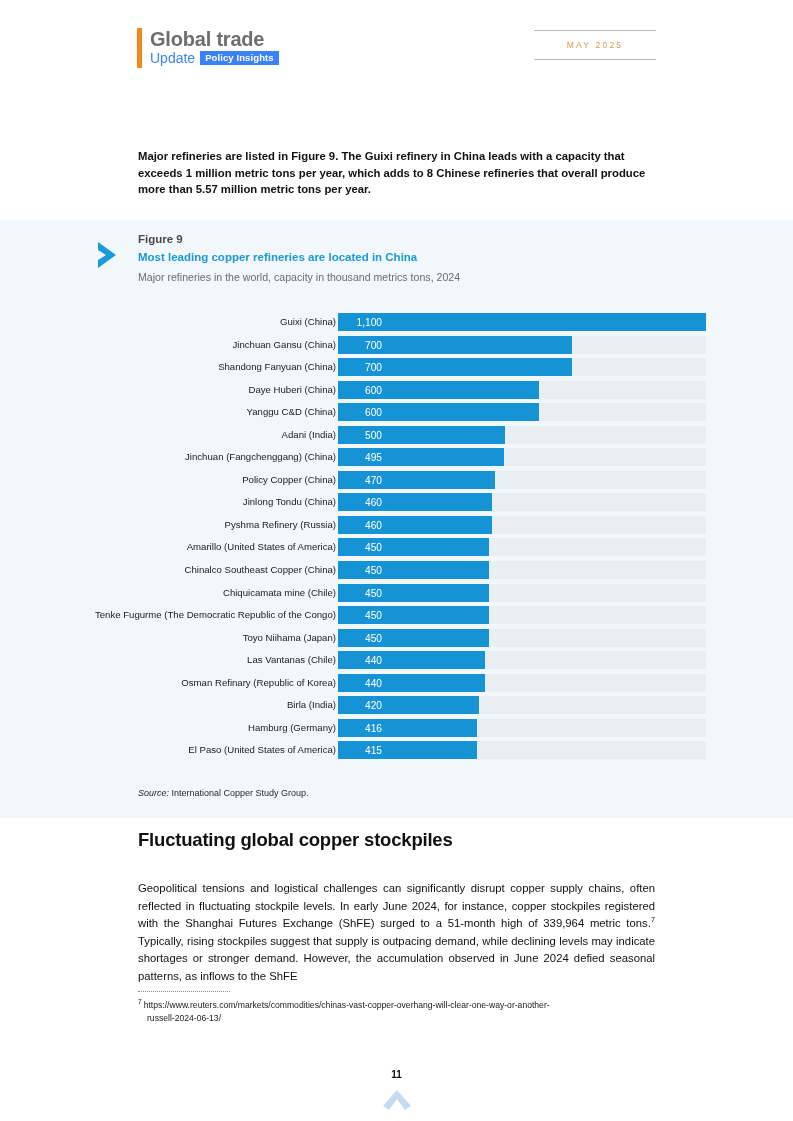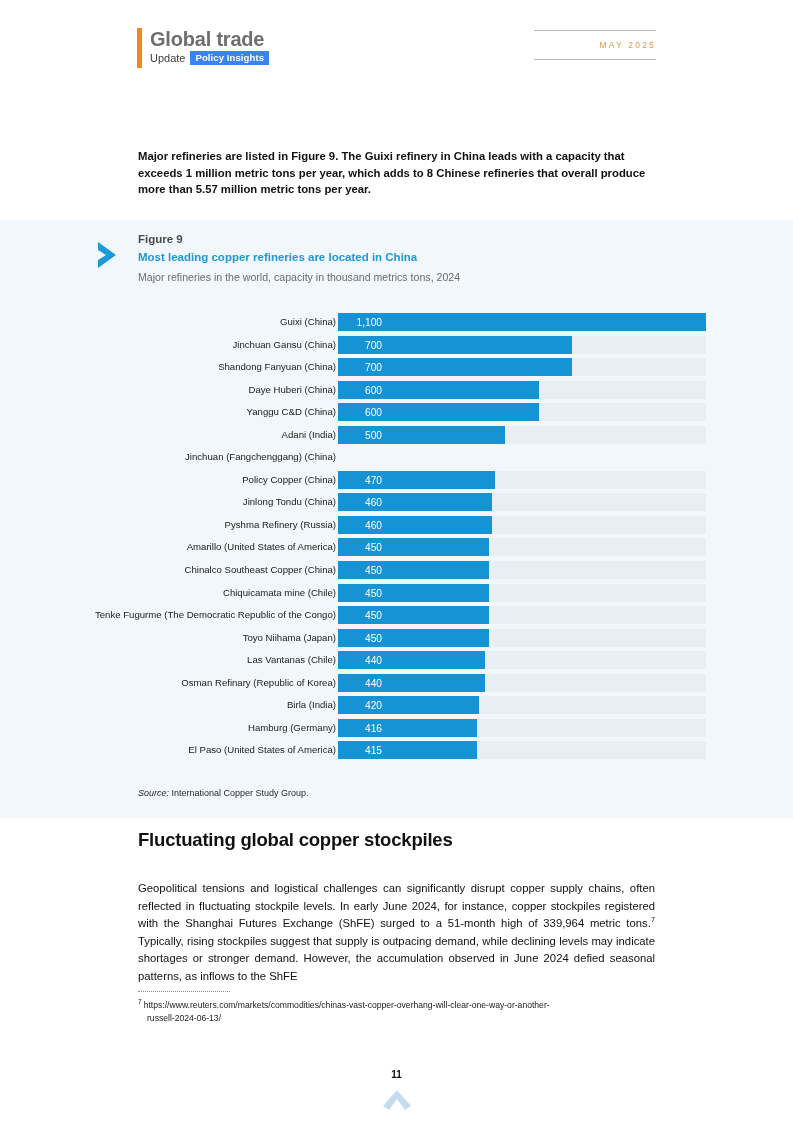--- a/index.html
+++ b/index.html
@@ -44,40 +44,40 @@
     color: #6e6e6e;
     line-height: 22px;
     letter-spacing: -0.2px;
   }
   .brand-sub {
     display: flex;
     align-items: center;
     margin-top: 1px;
   }
   .brand-update {
-    font-size: 11px;
-    color: #404040;
+    font-size: 14px;
+    color: #3b82f6;
     line-height: 14px;
     margin-right: 5px;
   }
   .brand-badge {
     background: #3b82f6;
     color: #ffffff;
     font-size: 9.5px;
     font-weight: bold;
     padding: 2px 5px 2px 5px;
     line-height: 10px;
     letter-spacing: 0.1px;
   }
   .date-block {
     position: absolute;
     right: 137px;
     top: 2px;
     width: 122px;
-    text-align: right;
+    text-align: center;
   }
   .date-rule {
     height: 1px;
     background: #b9b9b9;
     width: 100%;
   }
   .date-text {
     font-size: 8.5px;
     color: #d79a4e;
     letter-spacing: 2.2px;
@@ -344,20 +344,24 @@
       </div>
       <div class="bar-row">
         <div class="bar-label">Adani (India)</div>
         <div class="bar-track" style="background: rgb(233, 238, 242);">
           <div class="bar-fill" style="width: 45.4545%; background: rgb(21, 147, 212);"></div>
           <div class="bar-value" style="color: rgb(255, 255, 255);">500</div>
         </div>
       </div>
       <div class="bar-row">
         <div class="bar-label">Jinchuan (Fangchenggang) (China)</div>
+        <div class="bar-track" style="background: rgb(233, 238, 242);">
+          <div class="bar-fill" style="width: 45%; background: rgb(21, 147, 212);"></div>
+          <div class="bar-value" style="color: rgb(255, 255, 255);">495</div>
+        </div>
       </div>
       <div class="bar-row">
         <div class="bar-label">Policy Copper (China)</div>
         <div class="bar-track" style="background: rgb(233, 238, 242);">
           <div class="bar-fill" style="width: 42.7273%; background: rgb(21, 147, 212);"></div>
           <div class="bar-value" style="color: rgb(255, 255, 255);">470</div>
         </div>
       </div>
       <div class="bar-row">
         <div class="bar-label">Jinlong Tondu (China)</div>

